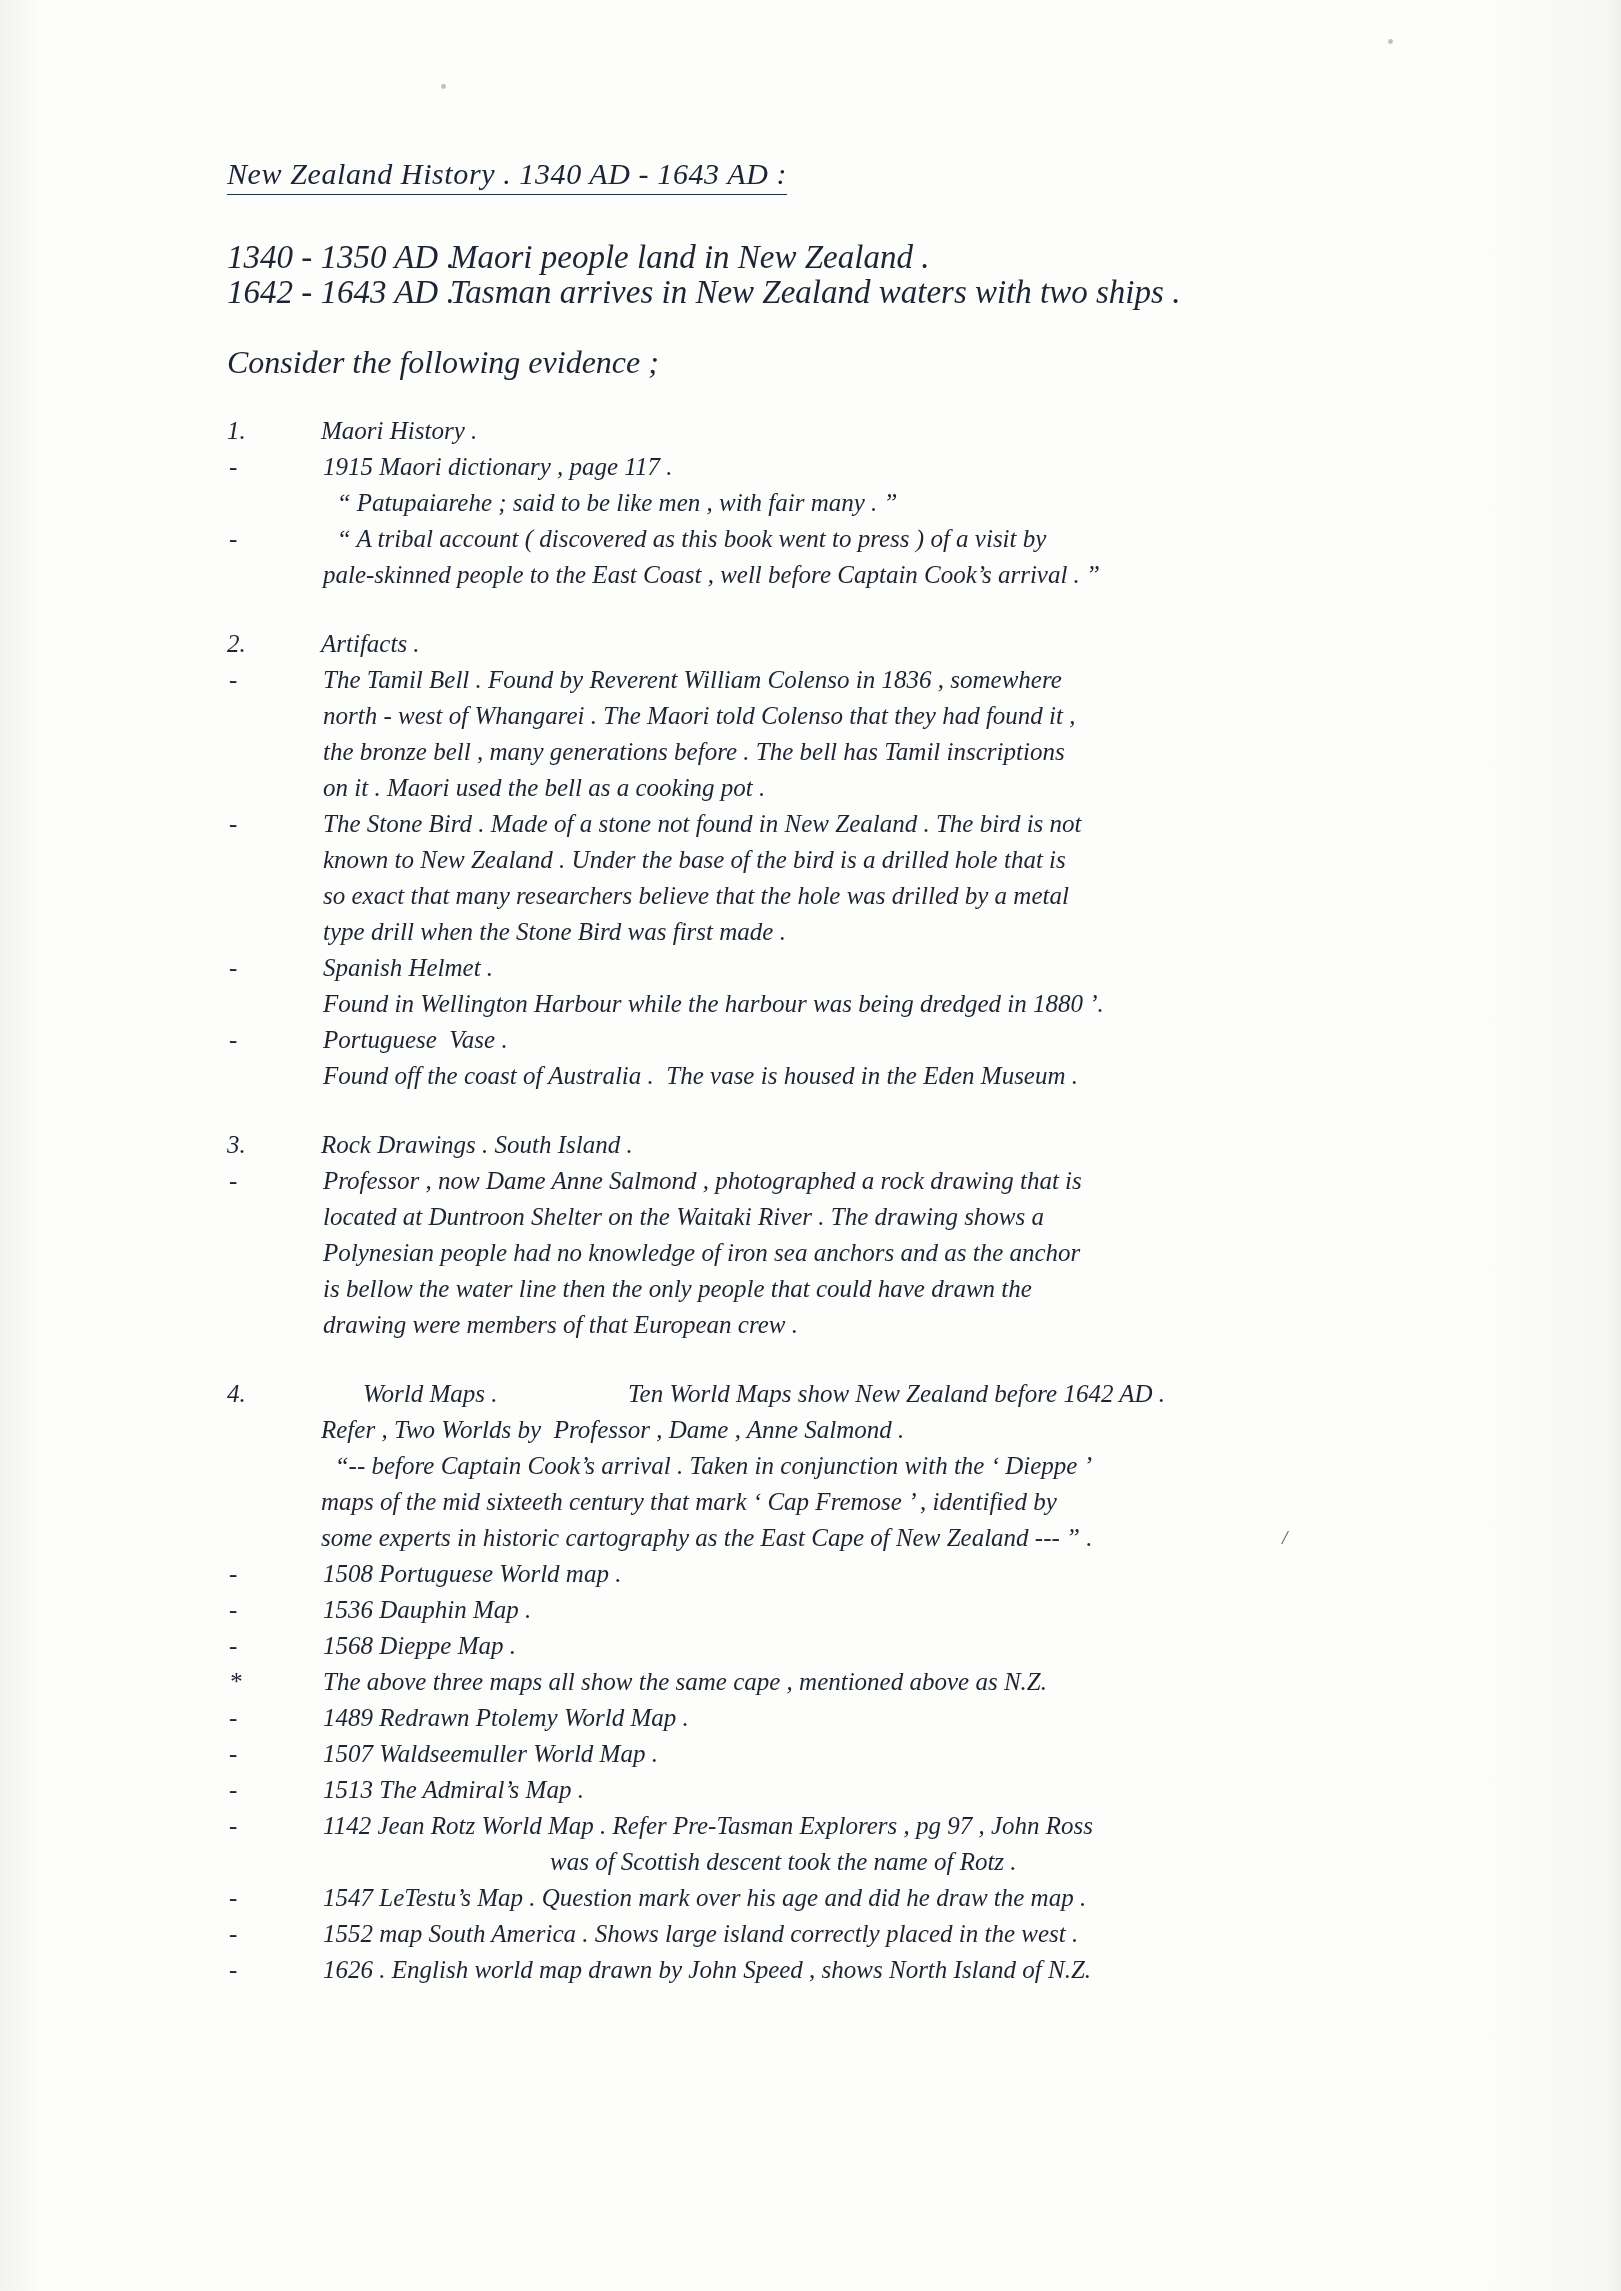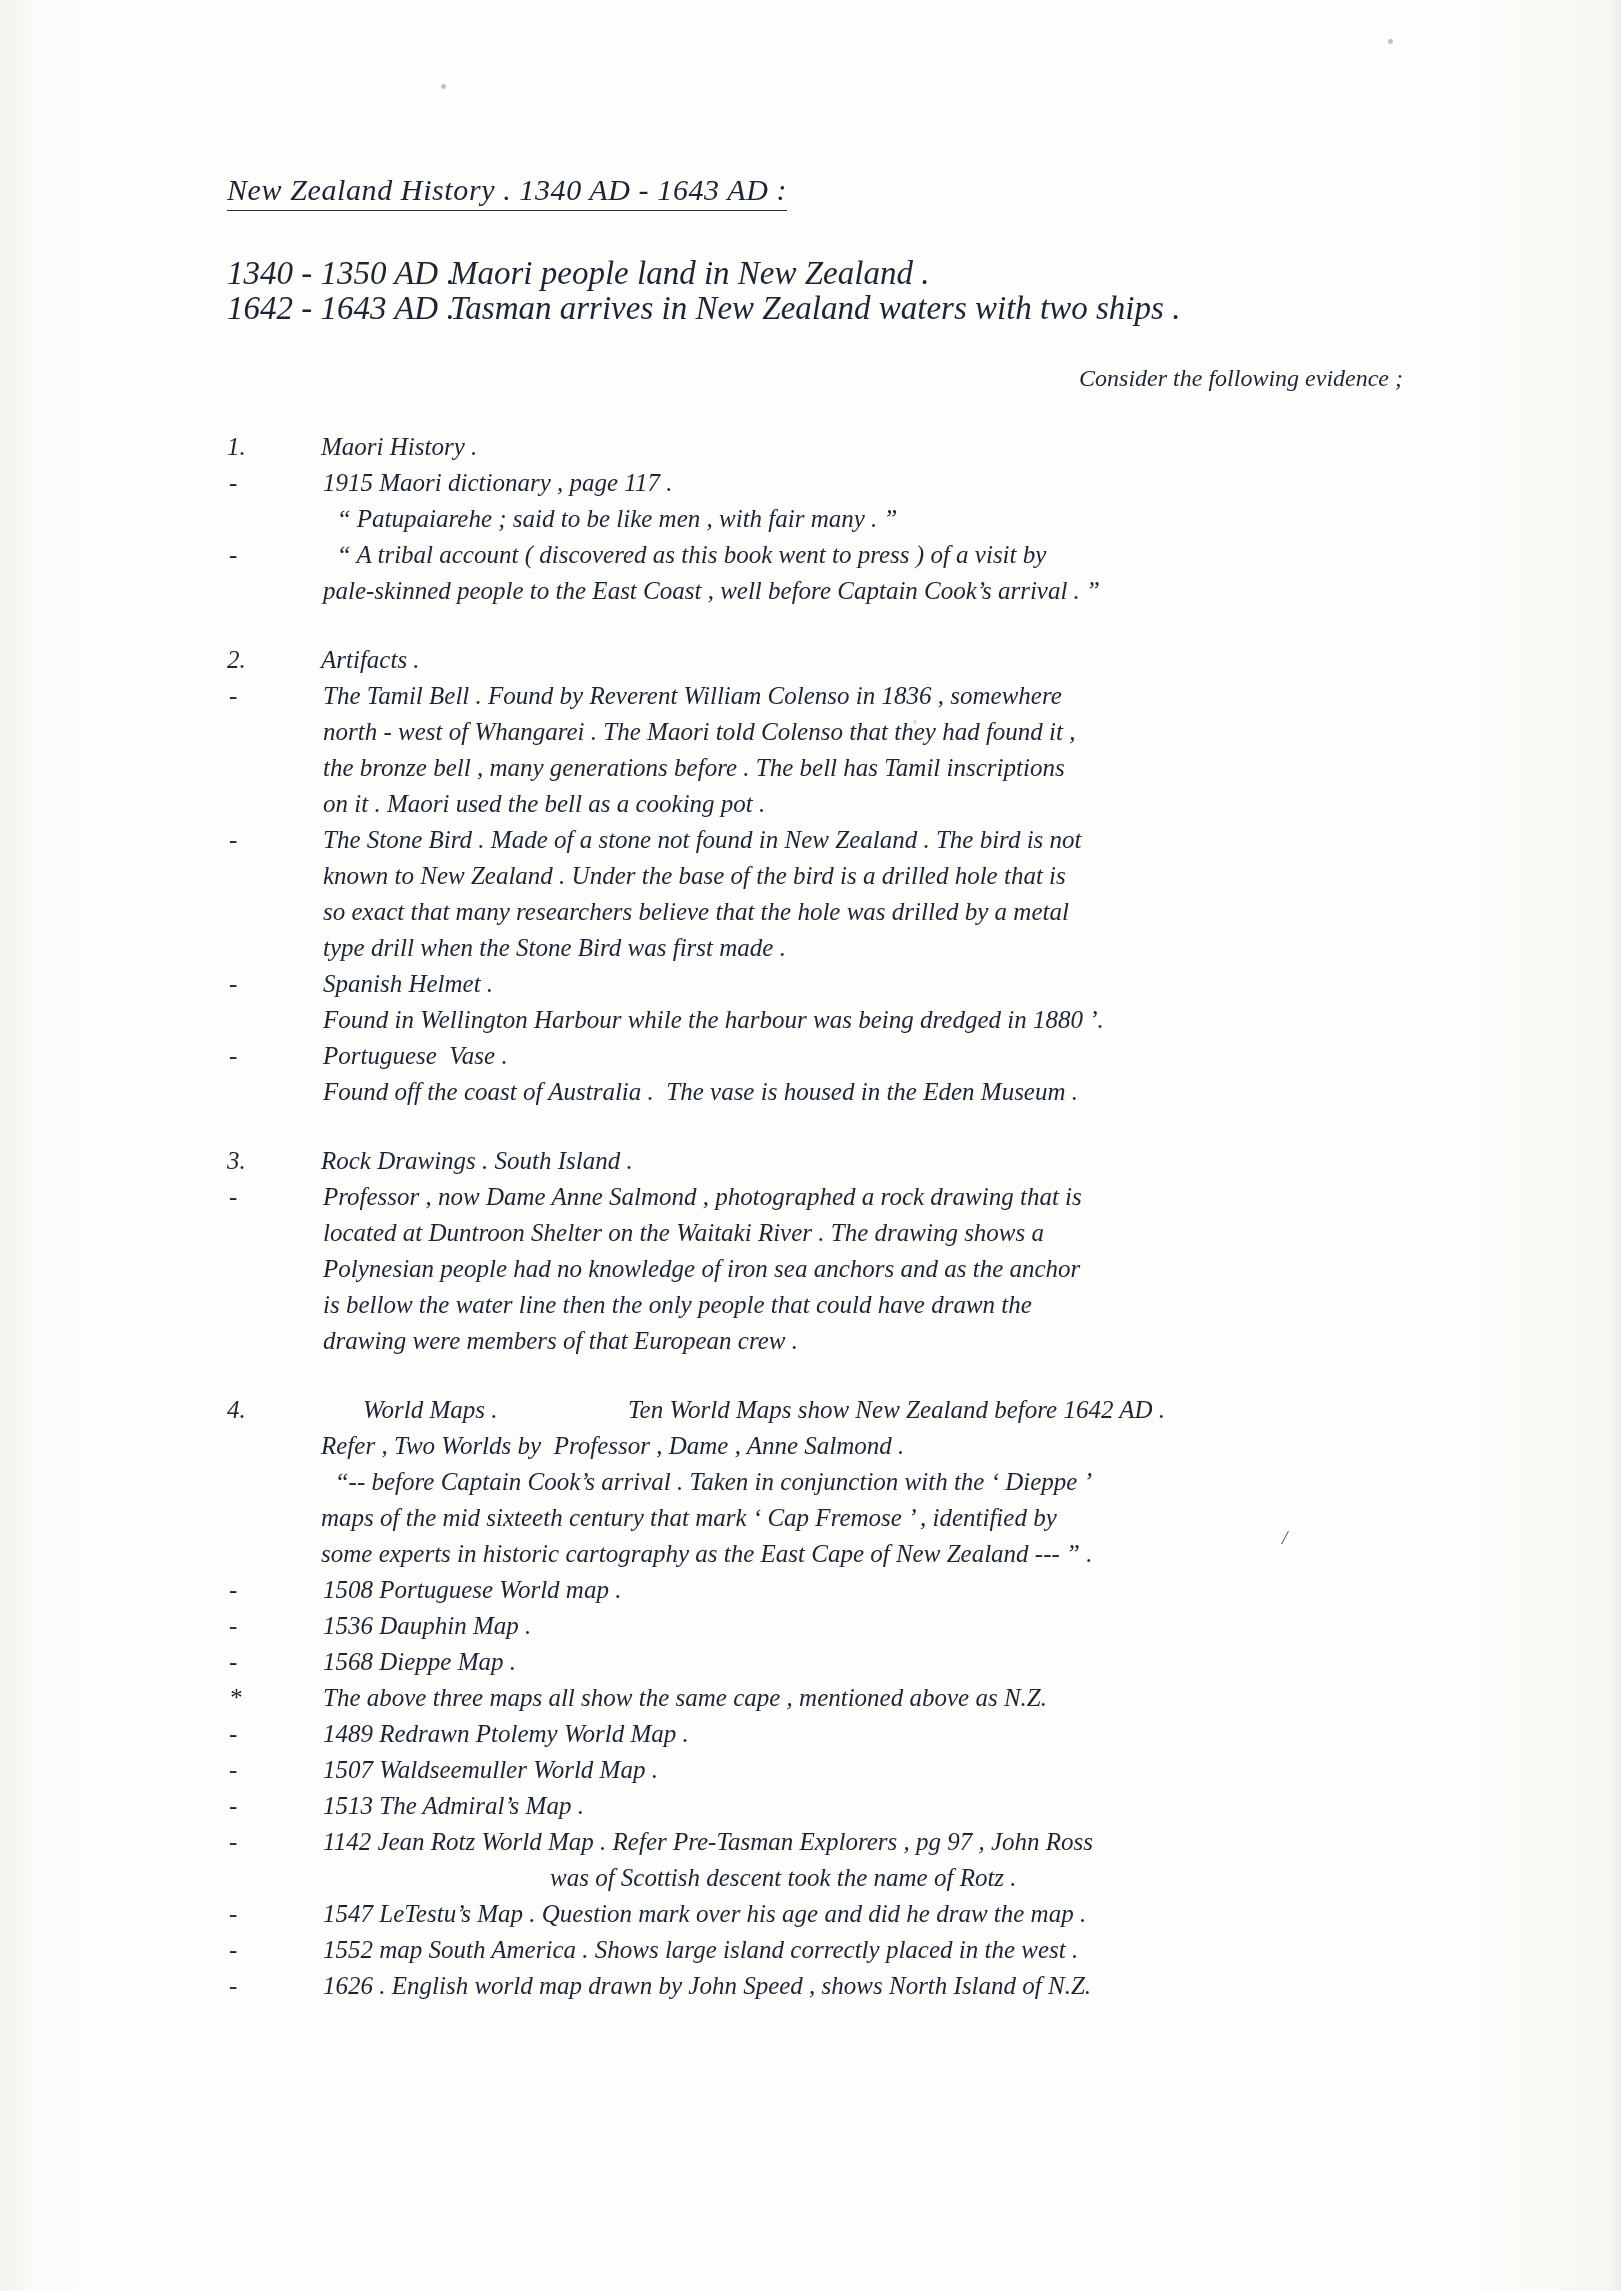--- a/index.html
+++ b/index.html
@@ -44,21 +44,20 @@
   }
   .doc-title {
     font-style: italic;
     font-size: 30px;
     letter-spacing: 0.6px;
     border-bottom: 1.6px solid #20304a;
     display: inline-block;
     padding-bottom: 2.9px;
     color: #1b2436;
     white-space: pre;
-    margin-top: 16px;
   }
   .blockgap-lg { height: 45px; }
   .blockgap-md { height: 35px; }
 
   .row {
     display: flex;
     align-items: baseline;
     font-style: italic;
     font-size: 33px;
     line-height: 35px;
@@ -67,25 +66,24 @@
   }
   .date-col {
     width: 223px;
     flex: 0 0 223px;
   }
   .date-text {
     white-space: pre;
   }
   .consider {
     font-style: italic;
-    font-size: 24px;
+    font-size: 32px;
     line-height: 35px;
     color: #1d2433;
     white-space: pre;
-    text-align: right;
   }
   .section {
     margin-top: 33px;
   }
   .item {
     display: flex;
     align-items: flex-start;
     font-style: italic;
     font-size: 25px;
     line-height: 36px;

